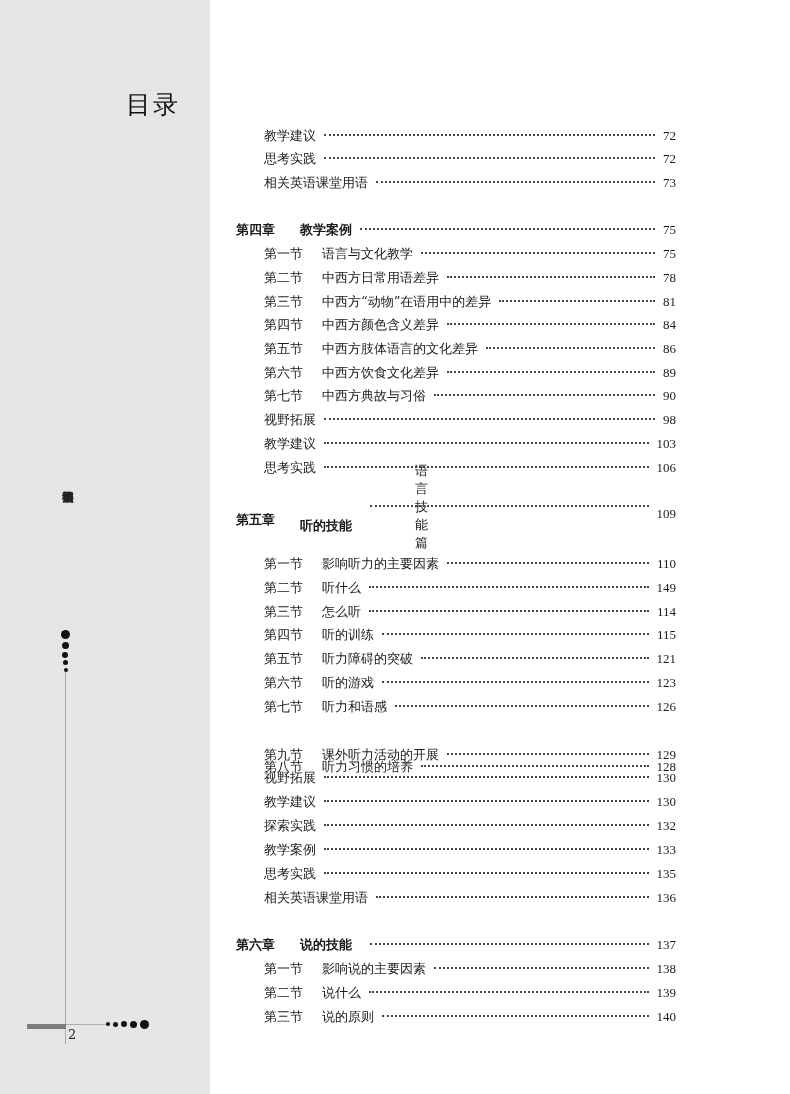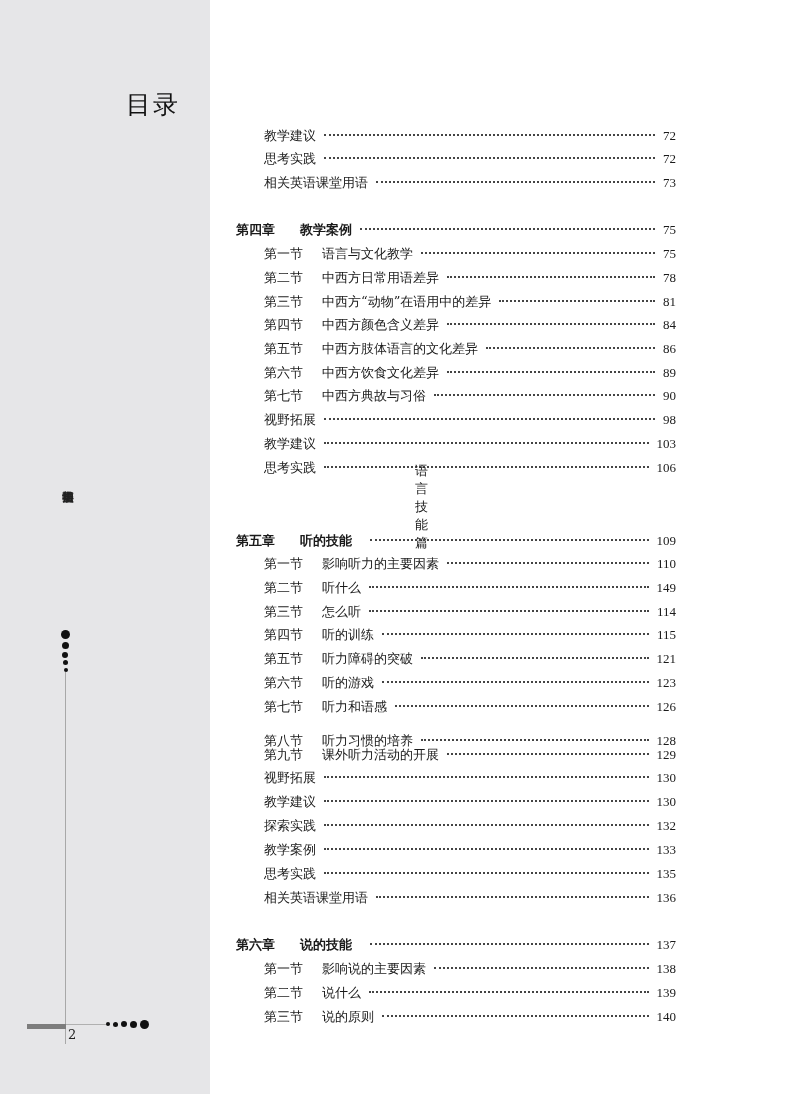--- a/index.html
+++ b/index.html
@@ -167,21 +167,21 @@
     <span class="pg">103</span>
   </div>
   <div class="row" style="left:264px;top:427px;width:412px;">
     <span class="label">思考实践</span>
     <span class="leader"></span>
     <span class="pg">106</span>
   </div>
 
   <div class="part-title">语言技能篇</div>
 
-  <div class="row chapter" style="left:236px;top:500px;width:440px;">
+  <div class="row chapter" style="left:236px;top:500px;width:440px;align-items:center;">
     <span class="chap-no">第五章</span>
     <span class="label">听的技能</span>
     <span class="leader" style="margin-left:18px;"></span>
     <span class="pg">109</span>
   </div>
   <div class="row" style="left:264px;top:523px;width:412px;">
     <span class="sec">第一节</span>
     <span class="label">影响听力的主要因素</span>
     <span class="leader"></span>
     <span class="pg">110</span>
@@ -215,21 +215,21 @@
     <span class="label">听的游戏</span>
     <span class="leader"></span>
     <span class="pg">123</span>
   </div>
   <div class="row" style="left:264px;top:666px;width:412px;">
     <span class="sec">第七节</span>
     <span class="label">听力和语感</span>
     <span class="leader"></span>
     <span class="pg">126</span>
   </div>
-  <div class="row" style="left:264px;top:700px;width:412px;justify-content:flex-end;">
+  <div class="row" style="left:264px;top:726px;width:412px;justify-content:flex-end;">
     <span class="sec">第八节</span>
     <span class="label">听力习惯的培养</span>
     <span class="leader"></span>
     <span class="pg">128</span>
   </div>
   <div class="row" style="left:264px;top:714px;width:412px;">
     <span class="sec">第九节</span>
     <span class="label">课外听力活动的开展</span>
     <span class="leader"></span>
     <span class="pg">129</span>

